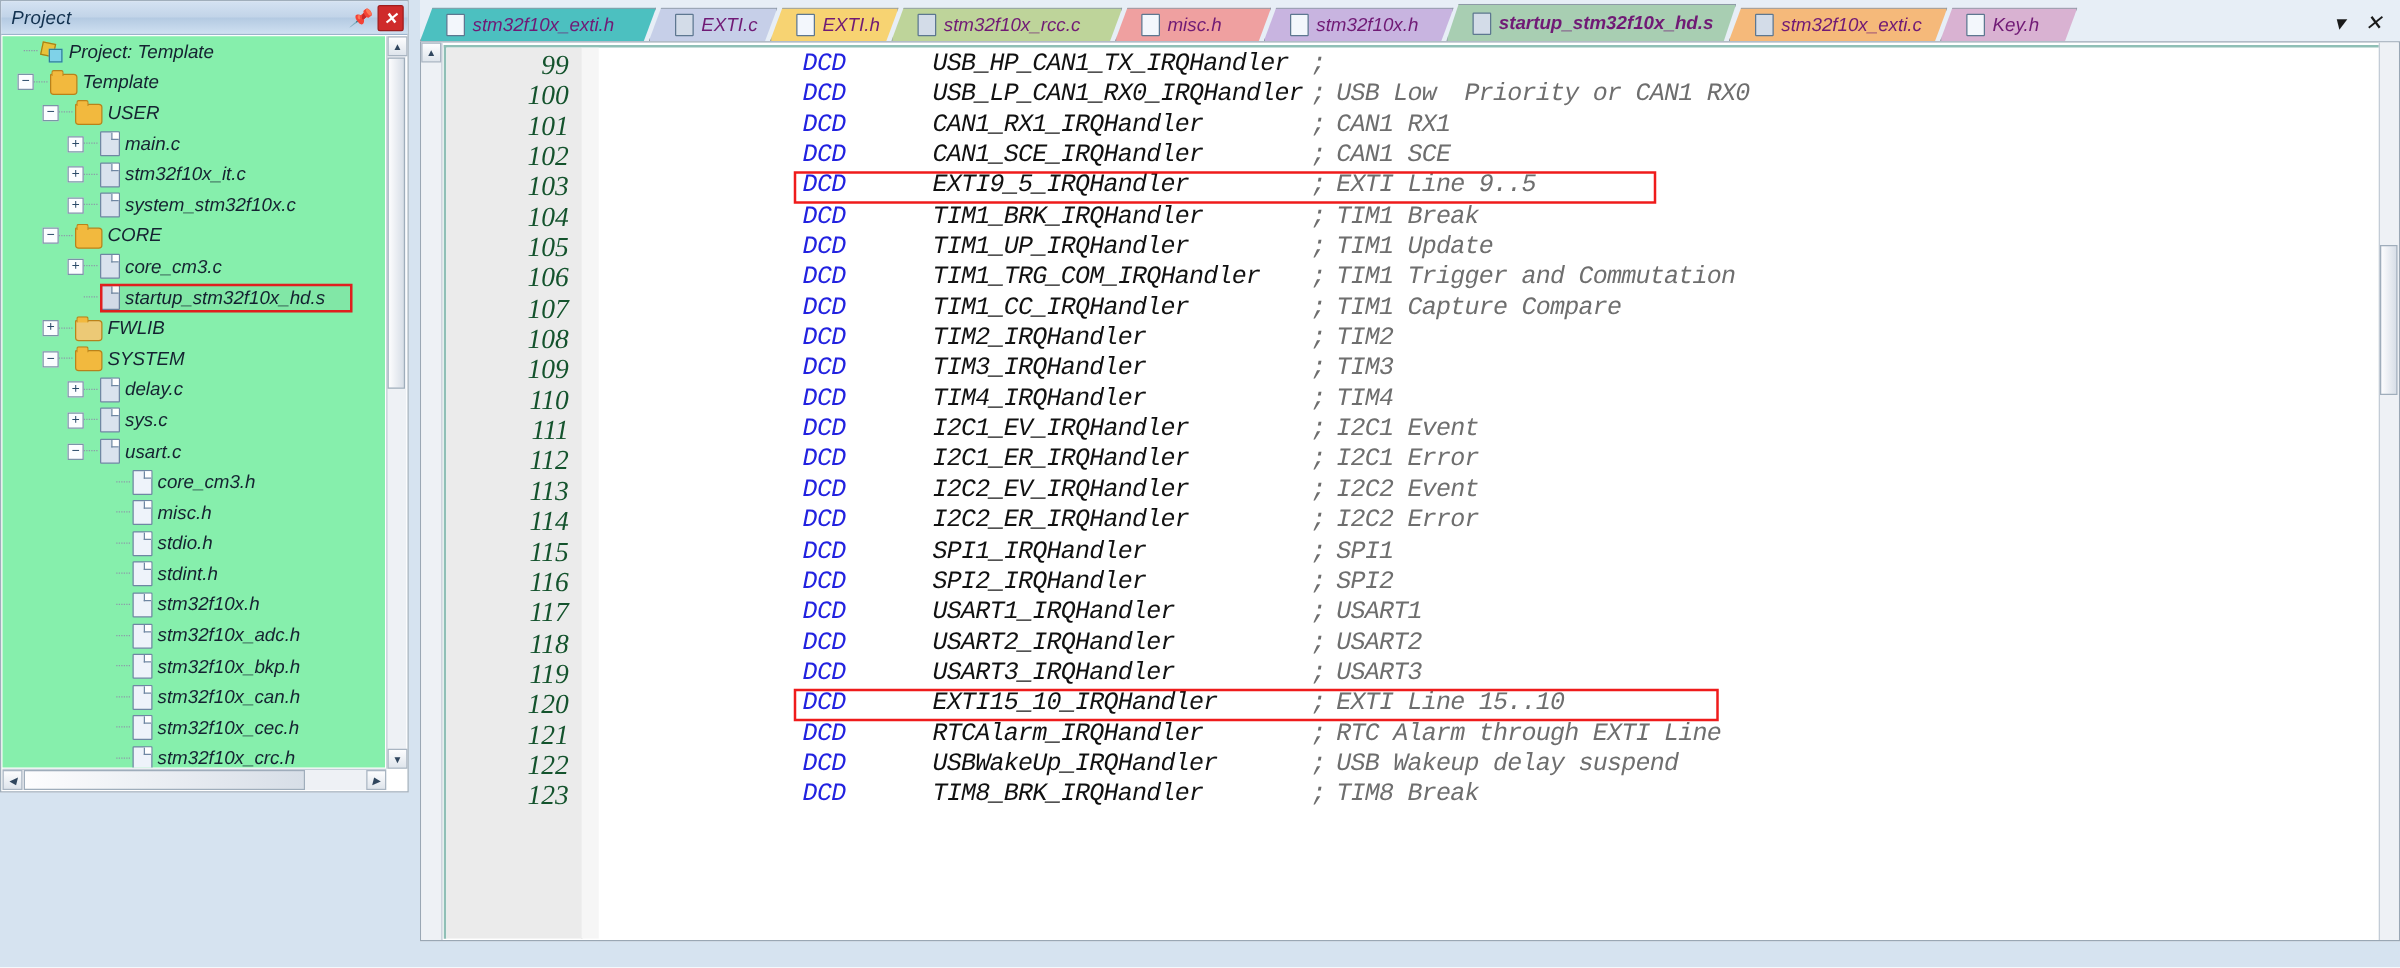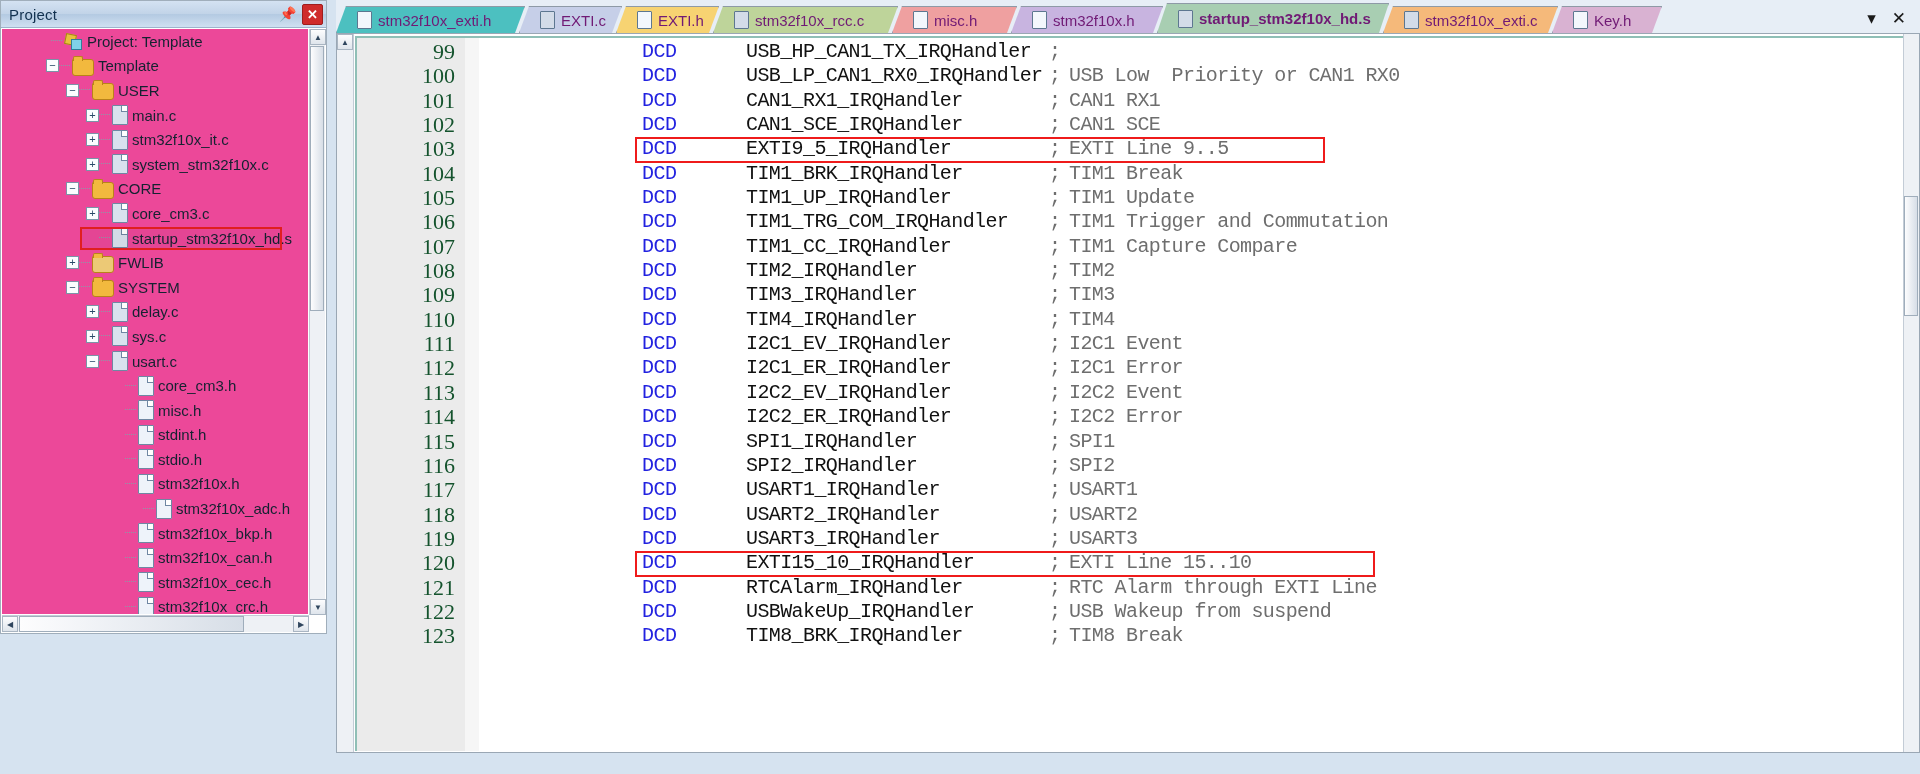--- a/index.html
+++ b/index.html
@@ -2,21 +2,21 @@
 <html><head>
 <meta charset="utf-8">
 <style>
   html,body{margin:0;padding:0;}
   body{
     width:1920px;height:774px;
     font-family:"Liberation Sans", sans-serif;
     background:#ffffff;
     overflow:hidden;
   }
-  .app{position:relative;width:1920px;height:774px;background:#d6e3f0;}
+  .app{position:relative;width:1920px;height:774px;background:#d6e3f0;font-style:italic;}
 
   
   .project-panel{
     position:absolute;left:0;top:0;width:327px;height:634px;
     background:#ffffff;
     border:1px solid #a0aebb;
     box-sizing:border-box;
   }
   .panel-title{
     position:absolute;left:0;top:0;width:100%;height:27px;
@@ -34,22 +34,22 @@
     display:flex;align-items:center;justify-content:center;
     font-size:14px;color:#1d2d3d;
   }
   .close-btn{
     background:#cf2b2b;color:#ffffff;font-weight:bold;font-size:13px;
     border:1px solid #9e1d1d;border-radius:2px;
     width:19px;height:19px;
   }
   .tree{
     position:absolute;left:1px;top:28px;right:18px;bottom:19px;
-    overflow:hidden;background:#ec4899;
-    font-size:15px;color:#16242f;padding-left:32px;
+    overflow:hidden;background:#86efac;
+    font-size:15px;color:#16242f;
   }
   .trow{
     position:relative;height:24.6px;display:flex;align-items:center;
     white-space:nowrap;
   }
   .trow .lbl{padding-left:4px;font-size:15px;color:#152231;}
   .tog{
     width:13px;height:13px;border:1px solid #7c93a8;background:#fbfdff;
     display:inline-flex;align-items:center;justify-content:center;
     font-size:11px;line-height:11px;color:#2a4a68;flex:none;
@@ -325,35 +325,35 @@
         <div class="trow" style="padding-left: 78px;">
           <span class="tog blank"></span>
           <span class="dots"></span>
           <span class="ico file"></span>
           <span class="lbl">misc.h</span>
         </div>
         <div class="trow" style="padding-left: 78px;">
           <span class="tog blank"></span>
           <span class="dots"></span>
           <span class="ico file"></span>
+          <span class="lbl">stdio.h</span>
+        </div>
+        <div class="trow" style="padding-left: 78px;">
+          <span class="tog blank"></span>
+          <span class="dots"></span>
+          <span class="ico file"></span>
           <span class="lbl">stdint.h</span>
         </div>
         <div class="trow" style="padding-left: 78px;">
           <span class="tog blank"></span>
           <span class="dots"></span>
           <span class="ico file"></span>
-          <span class="lbl">stdio.h</span>
-        </div>
-        <div class="trow" style="padding-left: 78px;">
-          <span class="tog blank"></span>
-          <span class="dots"></span>
-          <span class="ico file"></span>
           <span class="lbl">stm32f10x.h</span>
         </div>
-        <div class="trow" style="padding-left: 78px; justify-content: center;">
+        <div class="trow" style="padding-left: 78px;">
           <span class="tog blank"></span>
           <span class="dots"></span>
           <span class="ico file"></span>
           <span class="lbl">stm32f10x_adc.h</span>
         </div>
         <div class="trow" style="padding-left: 78px;">
           <span class="tog blank"></span>
           <span class="dots"></span>
           <span class="ico file"></span>
           <span class="lbl">stm32f10x_bkp.h</span>
@@ -459,21 +459,21 @@
           <div class="cl"><span class="num">112</span><span class="dcd">DCD</span><span class="sym">I2C1_ER_IRQHandler</span><span class="semi">;</span><span class="cmt">I2C1 Error</span></div>
           <div class="cl"><span class="num">113</span><span class="dcd">DCD</span><span class="sym">I2C2_EV_IRQHandler</span><span class="semi">;</span><span class="cmt">I2C2 Event</span></div>
           <div class="cl"><span class="num">114</span><span class="dcd">DCD</span><span class="sym">I2C2_ER_IRQHandler</span><span class="semi">;</span><span class="cmt">I2C2 Error</span></div>
           <div class="cl"><span class="num">115</span><span class="dcd">DCD</span><span class="sym">SPI1_IRQHandler</span><span class="semi">;</span><span class="cmt">SPI1</span></div>
           <div class="cl"><span class="num">116</span><span class="dcd">DCD</span><span class="sym">SPI2_IRQHandler</span><span class="semi">;</span><span class="cmt">SPI2</span></div>
           <div class="cl"><span class="num">117</span><span class="dcd">DCD</span><span class="sym">USART1_IRQHandler</span><span class="semi">;</span><span class="cmt">USART1</span></div>
           <div class="cl"><span class="num">118</span><span class="dcd">DCD</span><span class="sym">USART2_IRQHandler</span><span class="semi">;</span><span class="cmt">USART2</span></div>
           <div class="cl"><span class="num">119</span><span class="dcd">DCD</span><span class="sym">USART3_IRQHandler</span><span class="semi">;</span><span class="cmt">USART3</span></div>
           <div class="cl"><span class="num">120</span><span class="dcd">DCD</span><span class="sym">EXTI15_10_IRQHandler</span><span class="semi">;</span><span class="cmt">EXTI Line 15..10</span></div>
           <div class="cl"><span class="num">121</span><span class="dcd">DCD</span><span class="sym">RTCAlarm_IRQHandler</span><span class="semi">;</span><span class="cmt">RTC Alarm through EXTI Line</span></div>
-          <div class="cl"><span class="num">122</span><span class="dcd">DCD</span><span class="sym">USBWakeUp_IRQHandler</span><span class="semi">;</span><span class="cmt">USB Wakeup from suspend</span></div>
+          <div class="cl"><span class="num">122</span><span class="dcd">DCD</span><span class="sym">USBWakeUp_IRQHandler</span><span class="semi">;</span><span class="cmt">USB Wakeup delay suspend</span></div>
           <div class="cl"><span class="num">123</span><span class="dcd">DCD</span><span class="sym">TIM8_BRK_IRQHandler</span><span class="semi">;</span><span class="cmt">TIM8 Break</span></div>
         </div>
       <div id="hlboxes">
           <div class="hl-box" style="left: 278px; top: 99.4px; height: 25.35px; width: 690px;"></div>
           <div class="hl-box" style="left: 278px; top: 513.35px; height: 25.35px; width: 740px;"></div>
         </div>
     </div>
 
     <div class="ed-vscroll">
       <div class="sb-thumb" style="position:absolute;top:162px;left:0;width:14px;height:120px;"></div>

